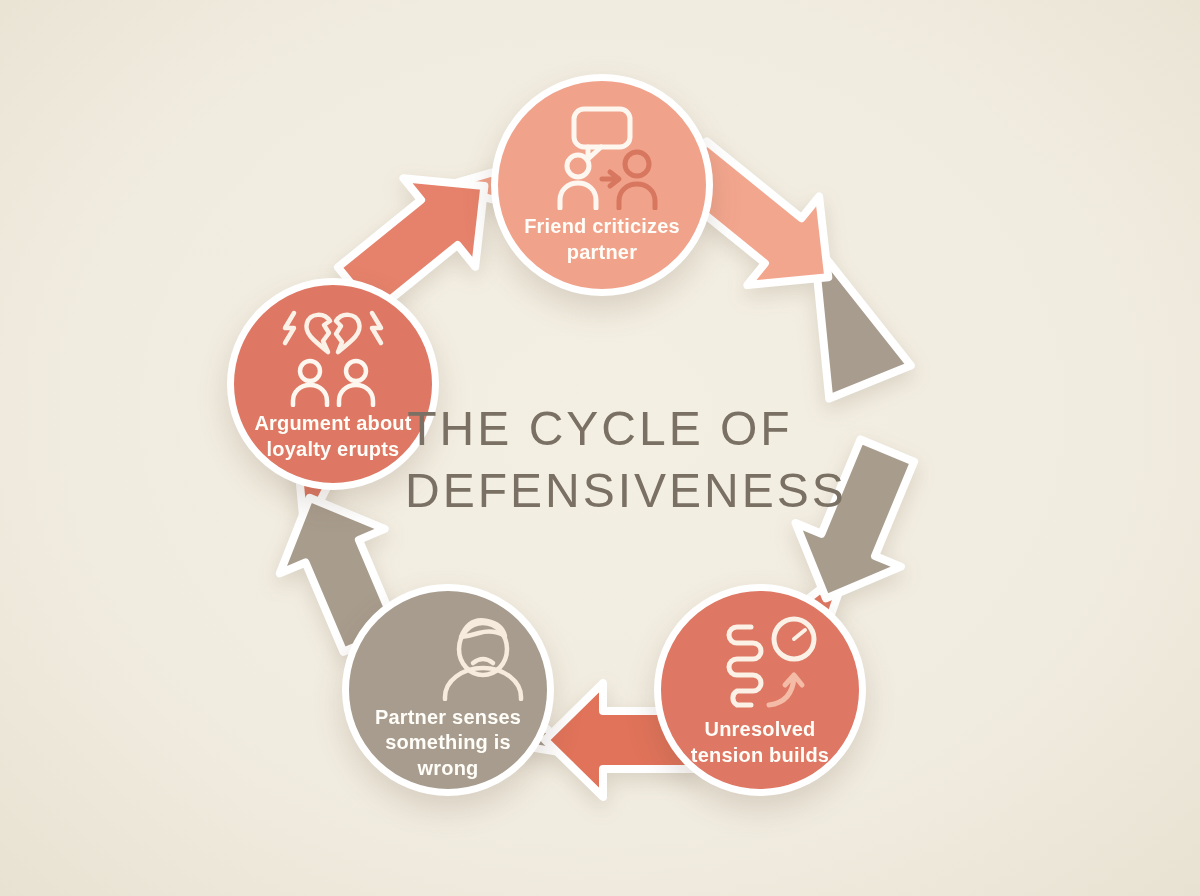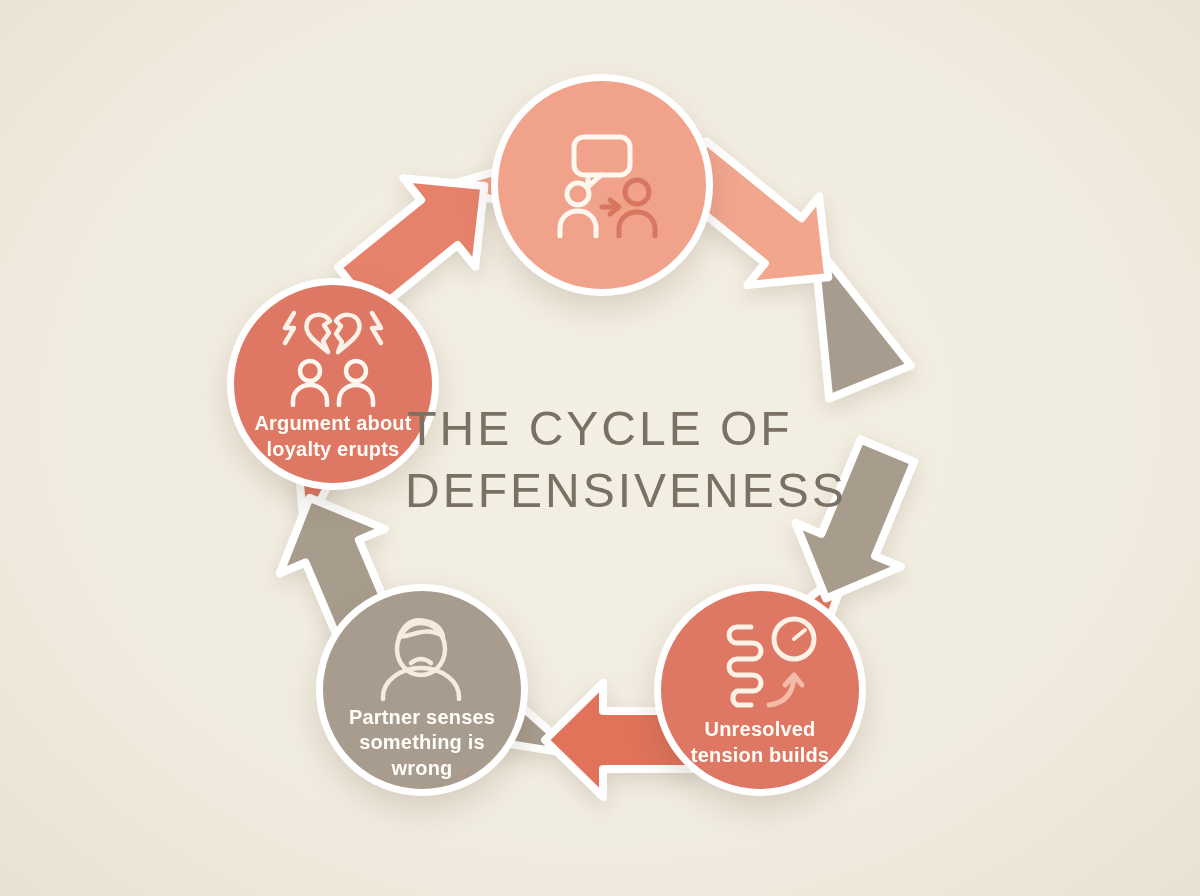--- a/index.html
+++ b/index.html
@@ -82,35 +82,36 @@
   <div class="node c-salmon" style="left:491px;top:74px;width:222px;height:222px;">
     <svg class="icon" width="132" height="104" viewBox="0 0 132 104">
       <rect x="38" y="3" width="56" height="38" rx="10" stroke="#fdf7f0" stroke-width="5"></rect>
       <path d="M52 41 v12 l13 -12" stroke="#fdf7f0" stroke-width="5"></path>
       <circle cx="42" cy="60" r="11" stroke="#fdf7f0" stroke-width="5"></circle>
       <path d="M24 102 v-8 c0 -10 8 -17 18 -17 s18 7 18 17 v8" stroke="#fdf7f0" stroke-width="5"></path>
       <path d="M66 73 h14 m-6 -7 l9 7 -9 7" stroke="#d8775f" stroke-width="5"></path>
       <circle cx="101" cy="58" r="12" stroke="#d8775f" stroke-width="5"></circle>
       <path d="M83 102 v-7 c0 -10 8 -17 18 -17 s18 7 18 17 v7" stroke="#d8775f" stroke-width="5"></path>
     </svg>
+    <div class="label">Friend criticizes partner</div>
   </div>
 
 
   <div class="node c-terra" style="left:654px;top:584px;width:212px;height:212px;">
     <svg class="icon" width="126" height="100" viewBox="0 0 126 100">
       <path d="M54 14 h-14 a8 8 0 0 0 0 16 h16 a8 8 0 0 1 0 16 h-16 a8 8 0 0 0 0 16 h16 a8 8 0 0 1 0 16 h-16 a8 8 0 0 0 0 14 h14" stroke="#fbf1e6" stroke-width="5"></path>
       <circle cx="97" cy="26" r="20" stroke="#fbf1e6" stroke-width="5"></circle>
       <path d="M97 26 l11 -9" stroke="#fbf1e6" stroke-width="4"></path>
       <circle cx="97" cy="26" r="3" fill="#fbf1e6" stroke="none"></circle>
       <path d="M72 92 c16 -2 24 -12 25 -28 m-9 8 l9 -10 8 10" stroke="#f4bca6" stroke-width="5"></path>
     </svg>
     <div class="label">Unresolved tension builds</div>
   </div>
 
-  <div class="node c-taupe" style="left:316px;top:584px;width:212px;height:212px;">
+  <div class="node c-taupe" style="left:342px;top:584px;width:212px;height:212px;align-items:flex-end;">
     <svg class="icon" width="126" height="100" viewBox="0 0 126 100">
       <path d="M38 48 a24 26 0 1 1 48 0 a24 26 0 0 1 -48 0 z" stroke="#f6ebdc" stroke-width="4.5"></path>
       <path d="M40 36 q8 -20 26 -16 q15 3 18 15 q-12 -7 -26 -3 q-10 3 -18 4" stroke="#f6ebdc" stroke-width="4.5"></path>
       <path d="M52 62 q10 -8 20 0" stroke="#f6ebdc" stroke-width="4.5"></path>
       <path d="M24 98 v-2 a34 26 0 0 1 76 0 v2" stroke="#f6ebdc" stroke-width="4.5"></path>
       <text x="92" y="38" font-size="48" font-weight="700" fill="#e08a72" stroke="none" font-family="Liberation Sans, sans-serif">?</text>
     </svg>
     <div class="label">Partner senses something is wrong</div>
   </div>
 

